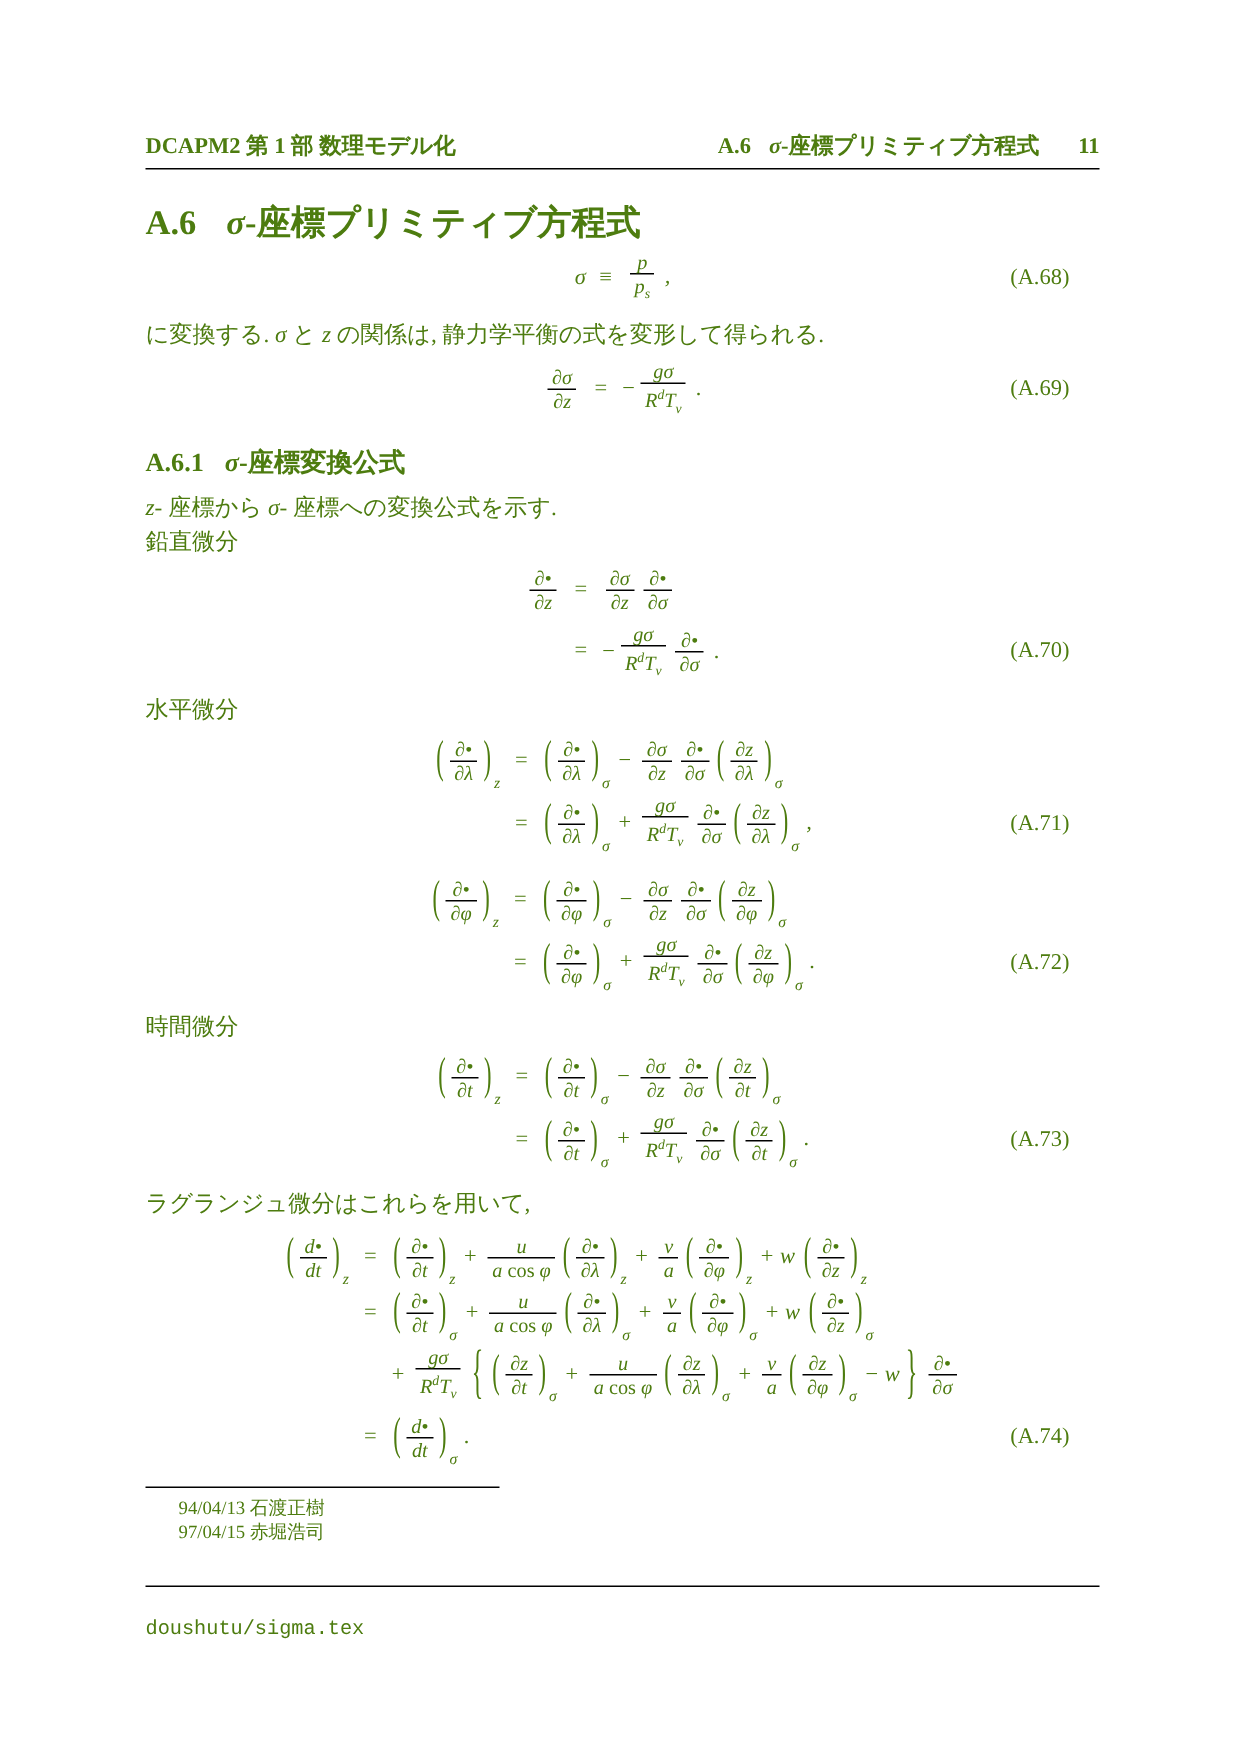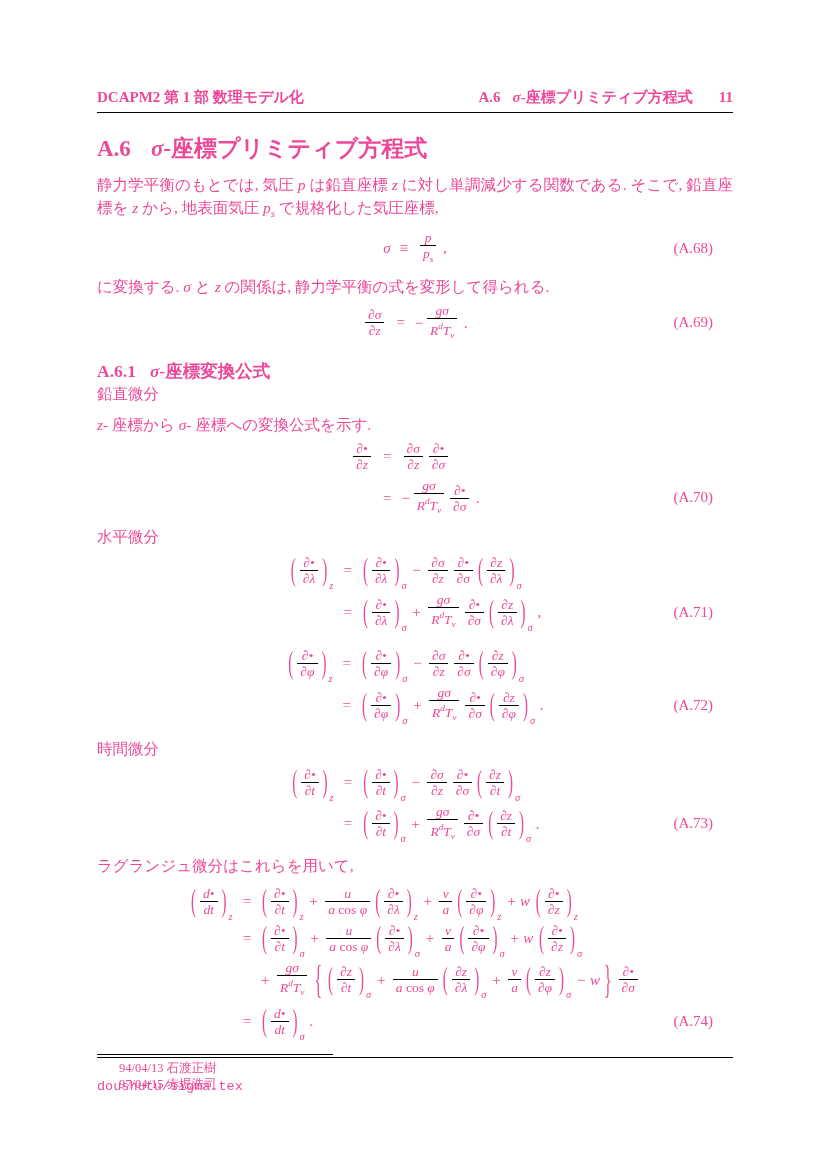--- a/index.html
+++ b/index.html
@@ -1,19 +1,19 @@
 <!DOCTYPE html>
 <html><head>
 <meta charset="utf-8">
 <style>
   html,body{margin:0;padding:0;background:#ffffff;}
   .page{
     position:relative;
     width:826px;height:1155px;
-    background:#ffffff;color:#ec4899;
+    background:#ffffff;color:#4d7c0f;
     font-family:"Liberation Serif","DejaVu Serif",serif;
     overflow:hidden;
   }
   .content{position:absolute;left:97px;top:88px;width:636px;}
 
   
   .pagehead{
     display:flex;justify-content:space-between;align-items:baseline;
     font-weight:bold;font-size:15px;
     border-bottom:1.5px solid #000;padding-bottom:5px;
@@ -78,21 +78,20 @@
         <span>A.6</span>
         <span class="ph-title"><i>σ</i>-座標プリミティブ方程式</span>
         <span class="ph-page">11</span>
       </span>
     </div>
 
     <div class="sec-title">
       <span class="sec-no">A.6</span><span><i>σ</i>-座標プリミティブ方程式</span>
     </div>
 
-    <p class="body-text" style="margin-top:11px;">静力学平衡のもとでは, 気圧 <i>p</i> は鉛直座標 <i>z</i> に対し単調減少する関数である. そこで, 鉛直座標を <i>z</i> から, 地表面気圧 <i>p</i><sub><i>s</i></sub> で規格化した気圧座標,</p>
 
     <div class="eq">
         <div class="eqtable">
           <div class="eqrow">
             <span class="eql"><span class="ms"><i>σ</i></span></span>
             <span class="eqop">≡</span>
             <span class="eqr"><span class="frac"><span class="num"><i>p</i></span><span class="den"><i>p</i><sub><i>s</i></sub></span></span><span class="ms"><i> </i><i>,</i></span></span>
           </div>
         </div>
         <span class="eqtag" style="top: 12.8438px;">(A.68)</span>
@@ -108,22 +107,22 @@
             <span class="eqr"><span class="ms"><i>−</i></span><span class="frac"><span class="num"><i>g</i><i>σ</i></span><span class="den"><i>R</i><sup><i>d</i></sup><i>T</i><sub><i>v</i></sub></span></span><span class="ms"><i> </i><i>.</i></span></span>
           </div>
         </div>
         <span class="eqtag" style="top: 14.5938px;">(A.69)</span>
       </div>
 
     <div class="subsec">
       <span class="sub-no">A.6.1</span><span><i>σ</i>-座標変換公式</span>
     </div>
 
+    <p class="body-text" style="margin-bottom:0;"><i>z</i>- 座標から <i>σ</i>- 座標への変換公式を示す.</p>
     <p class="body-text tight">鉛直微分</p>
-    <p class="body-text" style="margin-bottom:0;"><i>z</i>- 座標から <i>σ</i>- 座標への変換公式を示す.</p>
 
     <div class="eq">
         <div class="eqtable">
           <div class="eqrow">
             <span class="eql"><span class="frac"><span class="num"><i>∂</i><i>•</i></span><span class="den"><i>∂</i><i>z</i></span></span></span>
             <span class="eqop">=</span>
             <span class="eqr"><span class="frac"><span class="num"><i>∂</i><i>σ</i></span><span class="den"><i>∂</i><i>z</i></span></span><span class="frac"><span class="num"><i>∂</i><i>•</i></span><span class="den"><i>∂</i><i>σ</i></span></span></span>
           </div>
           <div class="eqrow">
             <span class="eql"></span>

